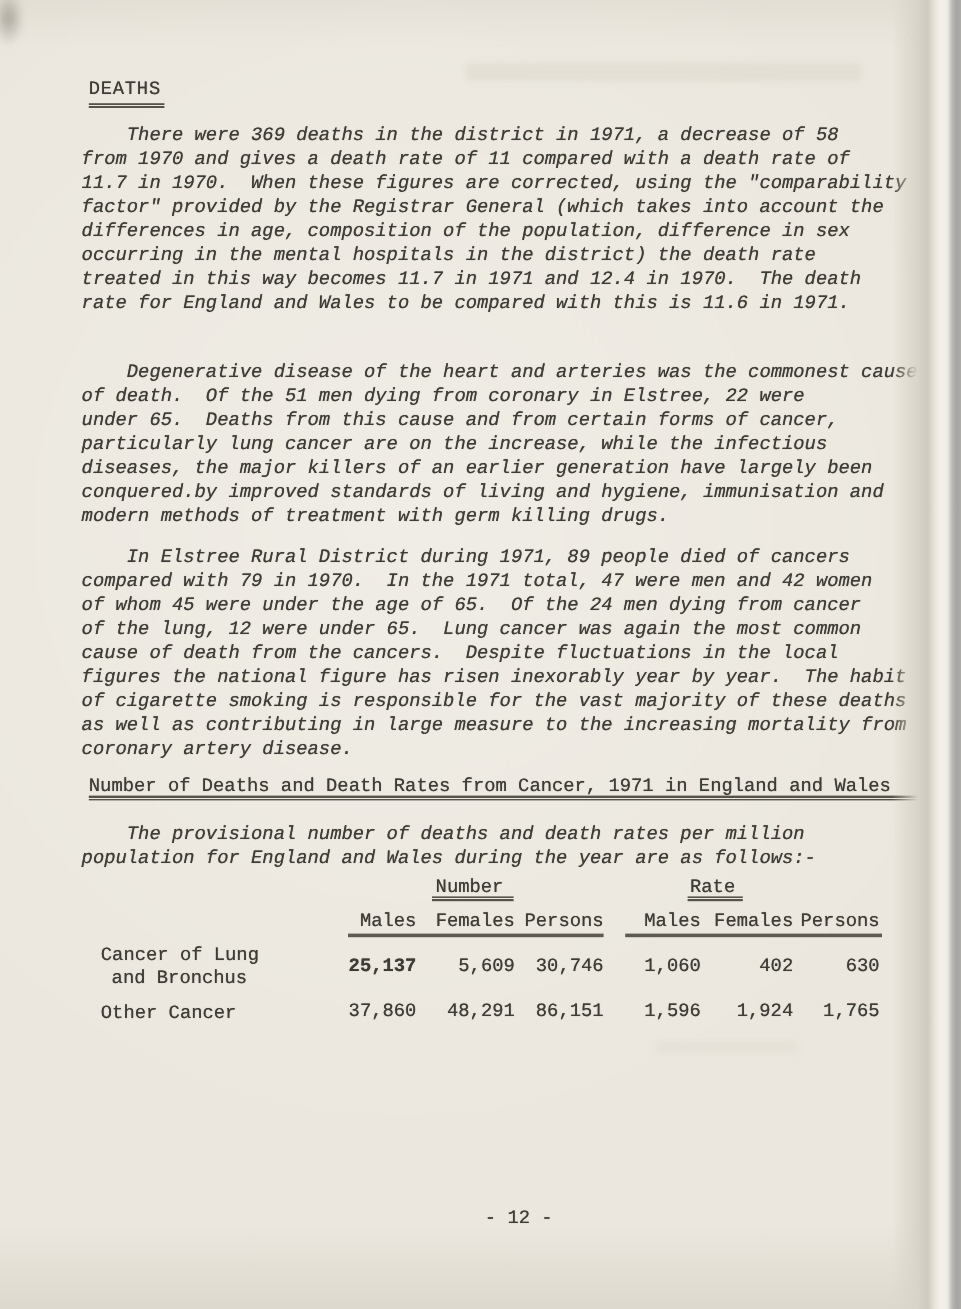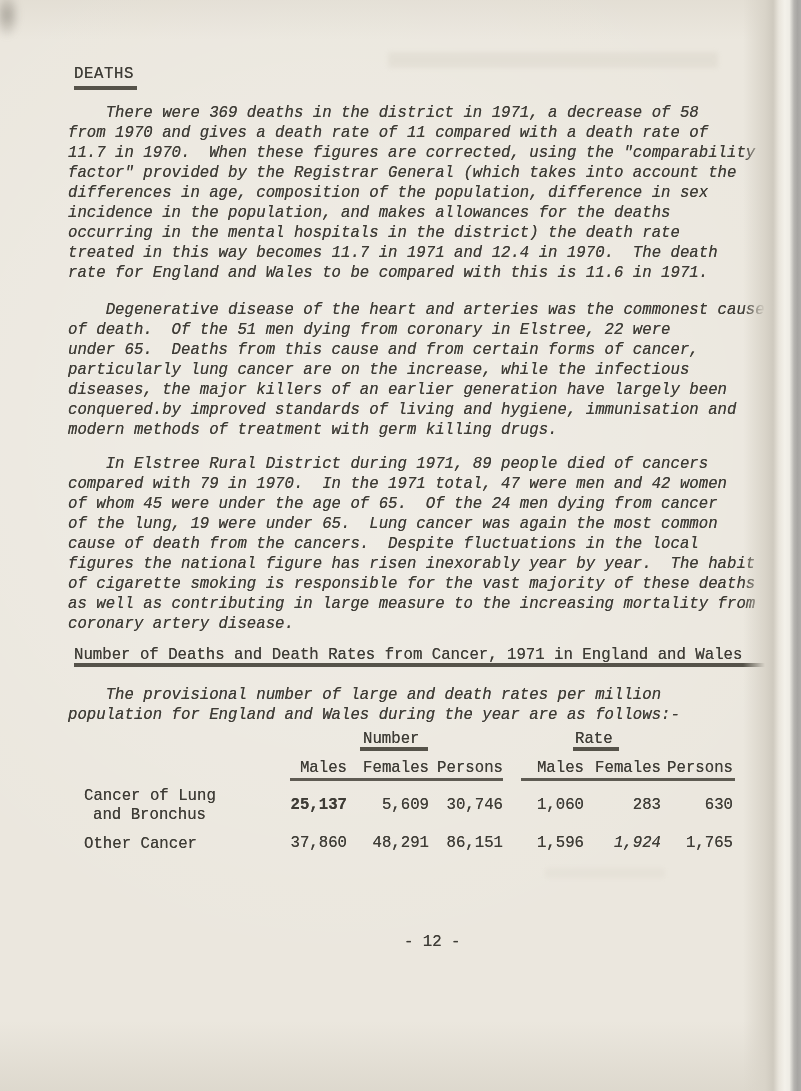--- a/index.html
+++ b/index.html
@@ -69,53 +69,52 @@
 
 <div class="txt" style="left:74px;top:64px;letter-spacing:.6px;">DEATHS</div>
 <div class="rule2" style="left:74px;top:86px;width:63px;"></div>
 
 <div class="para" style="top:103px;">
   <div class="ln">    There were 369 deaths in the district in 1971, a decrease of 58</div>
   <div class="ln">from 1970 and gives a death rate of 11 compared with a death rate of</div>
   <div class="ln">11.7 in 1970.  When these figures are corrected, using the "comparability</div>
   <div class="ln">factor" provided by the Registrar General (which takes into account the</div>
   <div class="ln">differences in age, composition of the population, difference in sex</div>
-  <div class="ln">incidence in the population, and makes allowances for the deaths</div>
   <div class="ln">occurring in the mental hospitals in the district) the death rate</div>
   <div class="ln">treated in this way becomes 11.7 in 1971 and 12.4 in 1970.  The death</div>
   <div class="ln">rate for England and Wales to be compared with this is 11.6 in 1971.</div>
 </div>
 
 <div class="para" style="top:300px;">
   <div class="ln">    Degenerative disease of the heart and arteries was the commonest cause</div>
   <div class="ln">of death.  Of the 51 men dying from coronary in Elstree, 22 were</div>
   <div class="ln">under 65.  Deaths from this cause and from certain forms of cancer,</div>
   <div class="ln">particularly lung cancer are on the increase, while the infectious</div>
   <div class="ln">diseases, the major killers of an earlier generation have largely been</div>
   <div class="ln">conquered.by improved standards of living and hygiene, immunisation and</div>
   <div class="ln">modern methods of treatment with germ killing drugs.</div>
 </div>
 
 <div class="para" style="top:454px;">
   <div class="ln">    In Elstree Rural District during 1971, 89 people died of cancers</div>
   <div class="ln">compared with 79 in 1970.  In the 1971 total, 47 were men and 42 women</div>
   <div class="ln">of whom 45 were under the age of 65.  Of the 24 men dying from cancer</div>
-  <div class="ln">of the lung, 19 were under 65.  Lung cancer was again the most common</div>
+  <div class="ln">of the lung, 12 were under 65.  Lung cancer was again the most common</div>
   <div class="ln">cause of death from the cancers.  Despite fluctuations in the local</div>
   <div class="ln">figures the national figure has risen inexorably year by year.  The habit</div>
   <div class="ln">of cigarette smoking is responsible for the vast majority of these deaths</div>
   <div class="ln">as well as contributing in large measure to the increasing mortality from</div>
   <div class="ln">coronary artery disease.</div>
 </div>
 
 <div class="txt" style="left:74px;top:645px;">Number of Deaths and Death Rates from Cancer, 1971 in England and Wales</div>
 <div class="rule2" style="left:74px;top:663px;width:697px;"></div>
 
 <div class="para" style="top:685px;">
-  <div class="ln">    The provisional number of large and death rates per million</div>
+  <div class="ln">    The provisional number of deaths and death rates per million</div>
   <div class="ln">population for England and Wales during the year are as follows:-</div>
 </div>
 
 <div>
 
   <div class="txt" style="left:363px;top:729px;">Number</div>
   <div class="rule2" style="left:360px;top:747px;width:68px;"></div>
   <div class="txt" style="left:575px;top:729px;">Rate</div>
   <div class="rule2" style="left:573px;top:747px;width:46px;"></div>
 
@@ -127,27 +126,27 @@
   <div class="cell" style="left:641px;top:759px;">Persons</div>
   <div class="rule1" style="left:290px;top:778px;width:213px;"></div>
   <div class="rule1" style="left:521px;top:778px;width:214px;"></div>
 
   <div class="txt" style="left:84px;top:786px;">Cancer of Lung</div>
   <div class="txt" style="left:93px;top:805px;">and Bronchus</div>
   <div class="cell" style="left:255px;top:796px;font-weight:bold;">25,137</div>
   <div class="cell" style="left:337px;top:796px;">5,609</div>
   <div class="cell" style="left:411px;top:796px;">30,746</div>
   <div class="cell" style="left:492px;top:796px;">1,060</div>
-  <div class="cell" style="left:569px;top:796px;">283</div>
+  <div class="cell" style="left:569px;top:796px;">402</div>
   <div class="cell" style="left:641px;top:796px;">630</div>
 
   <div class="txt" style="left:84px;top:834px;text-align:right;">Other Cancer</div>
   <div class="cell" style="left:255px;top:834px;">37,860</div>
   <div class="cell" style="left:337px;top:834px;">48,291</div>
   <div class="cell" style="left:411px;top:834px;">86,151</div>
   <div class="cell" style="left:492px;top:834px;">1,596</div>
-  <div class="cell" style="left:569px;top:834px;font-style:italic;">1,924</div>
+  <div class="cell" style="left:569px;top:834px;">1,924</div>
   <div class="cell" style="left:641px;top:834px;">1,765</div>
 </div>
 
-<div class="txt" style="left:404px;top:932px;">- 12 -</div>
+<div class="txt" style="left:404px;top:1005px;">- 12 -</div>
 
 <div class="page-edge"></div>
 
 </body></html>

